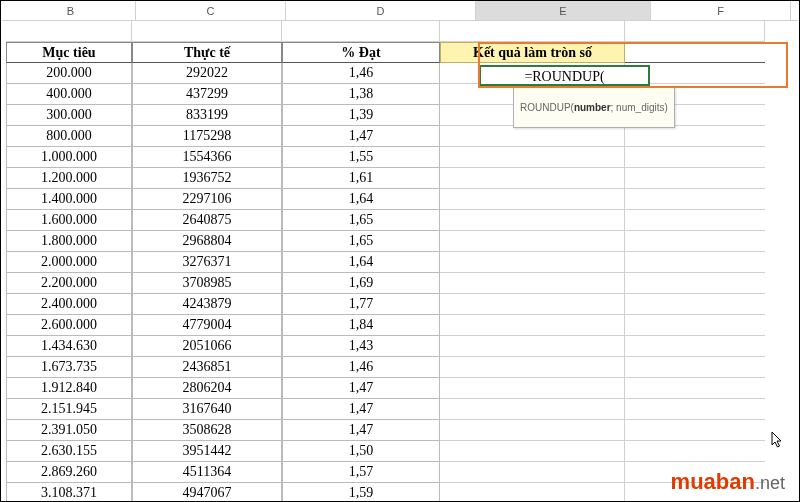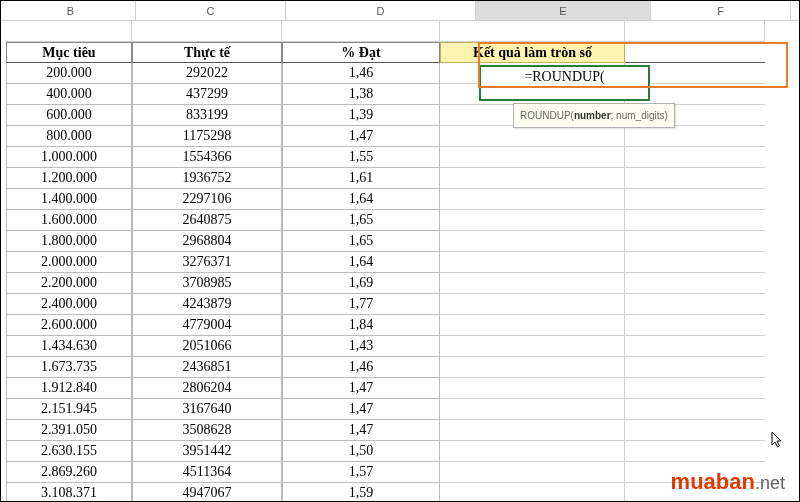--- a/index.html
+++ b/index.html
@@ -75,24 +75,23 @@
   text-align: center;
   z-index: 3;
 }
 .tooltip {
   position: absolute;
   background: #fdfdf2;
   border: 1px solid #b0b0b0;
   font-family: Arial, sans-serif;
   font-size: 10px;
   color: #666;
-  padding: 6px 6px;
+  padding: 14px 6px;
   z-index: 4;
   box-shadow: 1px 1px 2px rgba(0,0,0,0.15);
-  margin-top: 16px;
 }
 .tooltip b { color: #333; font-weight: bold;}
 .watermark {
   position: absolute;
   bottom: 6px;
   right: 14px;
   font-family: Arial, sans-serif;
   font-size: 22px;
   font-weight: bold;
   z-index: 10;
@@ -144,21 +143,21 @@
         <div class="cell cF"></div>
       </div>
       <div class="row data-row">
         <div class="cell cB">400.000</div>
         <div class="cell cC">437299</div>
         <div class="cell cD">1,38</div>
         <div class="cell cE"></div>
         <div class="cell cF"></div>
       </div>
       <div class="row data-row">
-        <div class="cell cB">600.000</div>
+        <div class="cell cB">300.000</div>
         <div class="cell cC">833199</div>
         <div class="cell cD">1,39</div>
         <div class="cell cE"></div>
         <div class="cell cF"></div>
       </div>
       <div class="row data-row">
         <div class="cell cB">800.000</div>
         <div class="cell cC">1175298</div>
         <div class="cell cD">1,47</div>
         <div class="cell cE"></div>
@@ -280,21 +279,21 @@
         <div class="cell cB">3.108.371</div>
         <div class="cell cC">4947067</div>
         <div class="cell cD">1,59</div>
         <div class="cell cE"></div>
         <div class="cell cF"></div>
       </div>
     </div>
 
   <div class="highlight-box" style="left:477px; top:41px; width:310px; height:46px;"></div>
 
-  <div class="active-cell" style="left:478px; top:64px; width:171px; height:36px;">
+  <div class="active-cell" style="left:478px; top:64px; width:171px; height:21px;">
     <span>=ROUNDUP(</span>
   </div>
 
   <div class="tooltip" style="left:512px; top:86px;">
     <span>ROUNDUP(</span><b>number</b><span>; num_digits)</span>
   </div>
 
   <div class="cursor" style="left:770px; top:430px;">
     <svg width="14" height="18" viewBox="0 0 14 18">
         <path d="M1 1 L1 14 L4 11 L6.5 16 L8.5 15 L6 10 L10 10 Z" fill="#fff" stroke="#000" stroke-width="1"></path>

